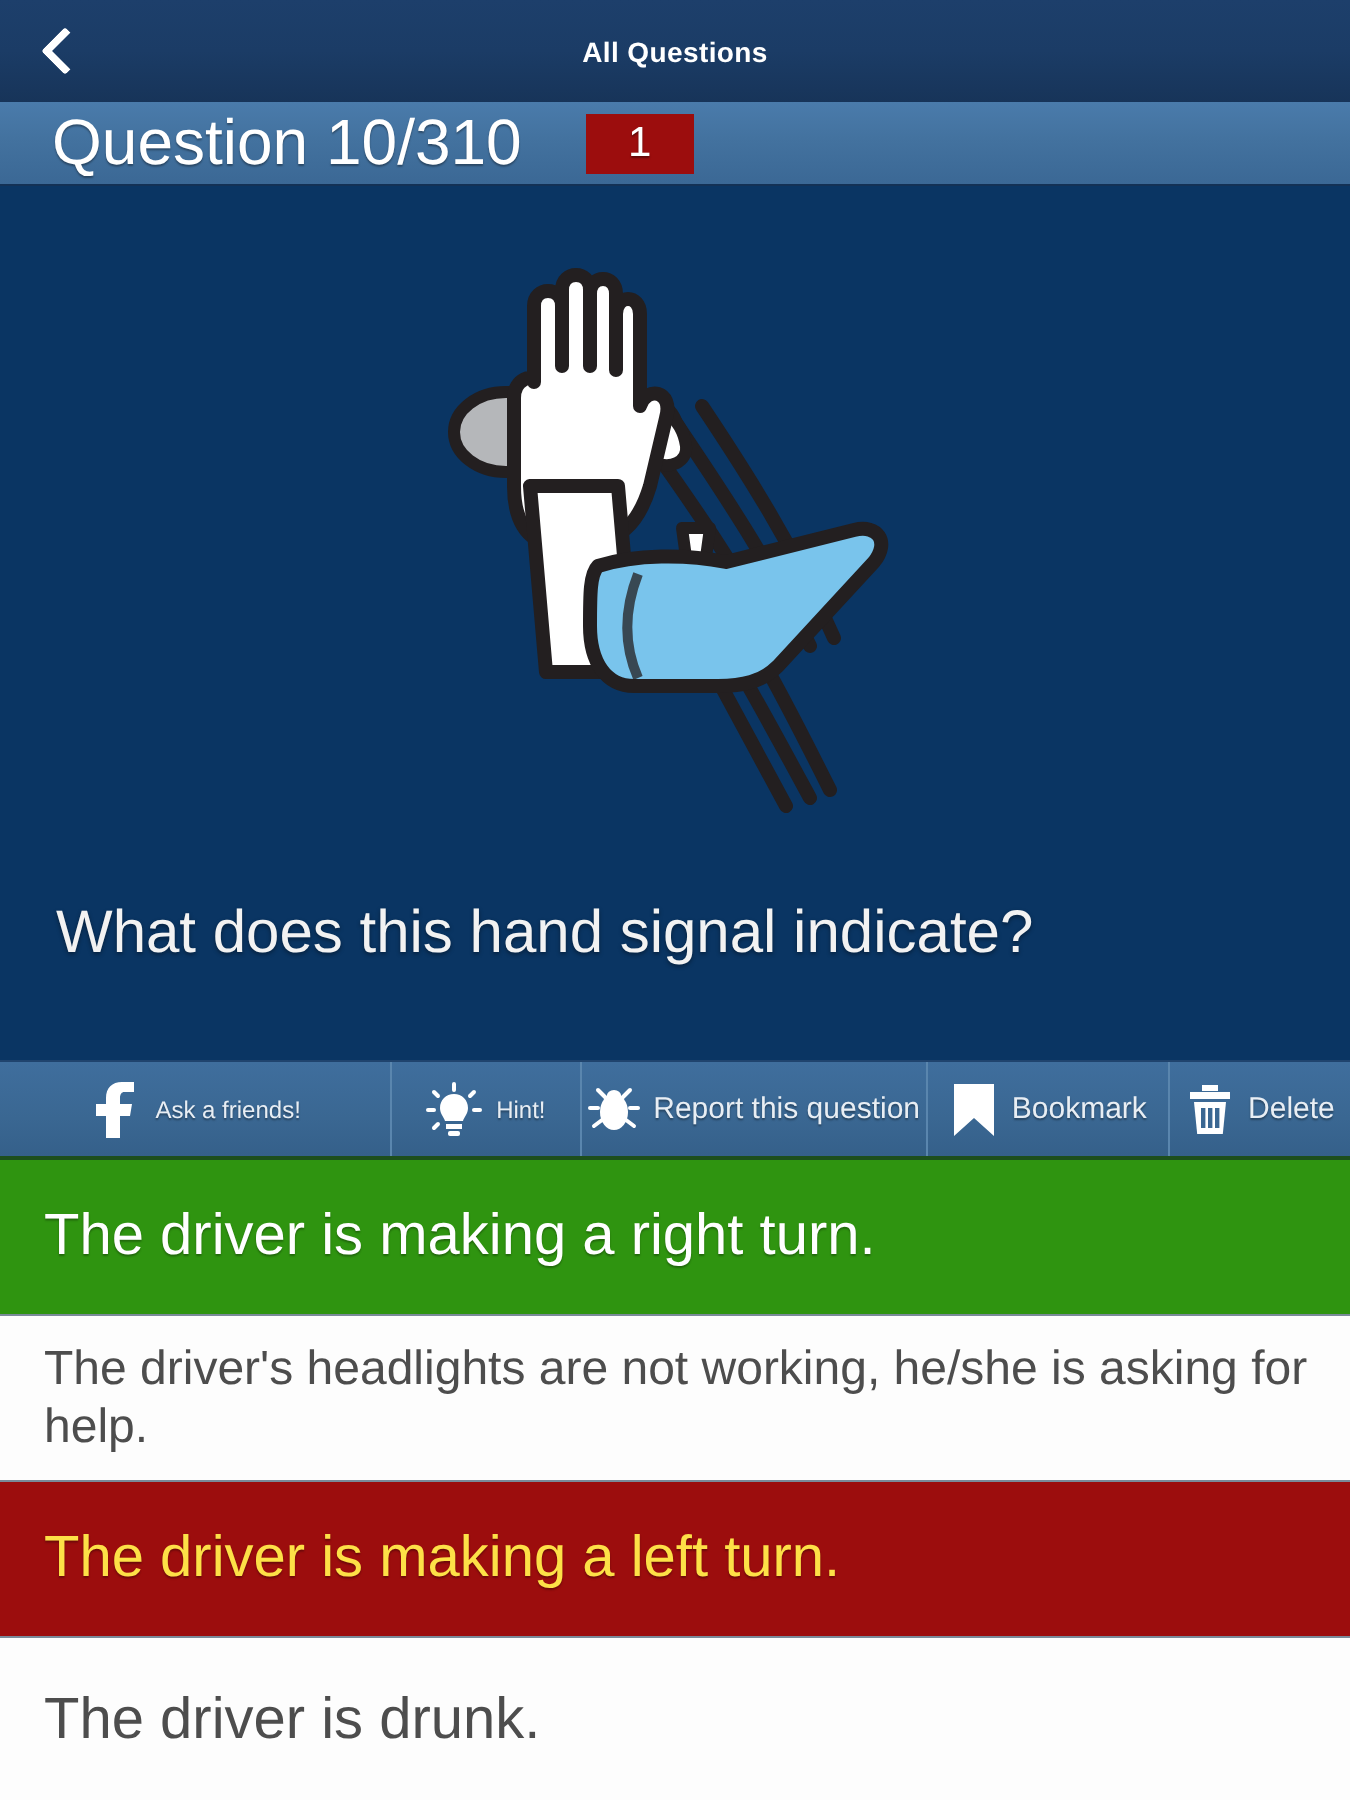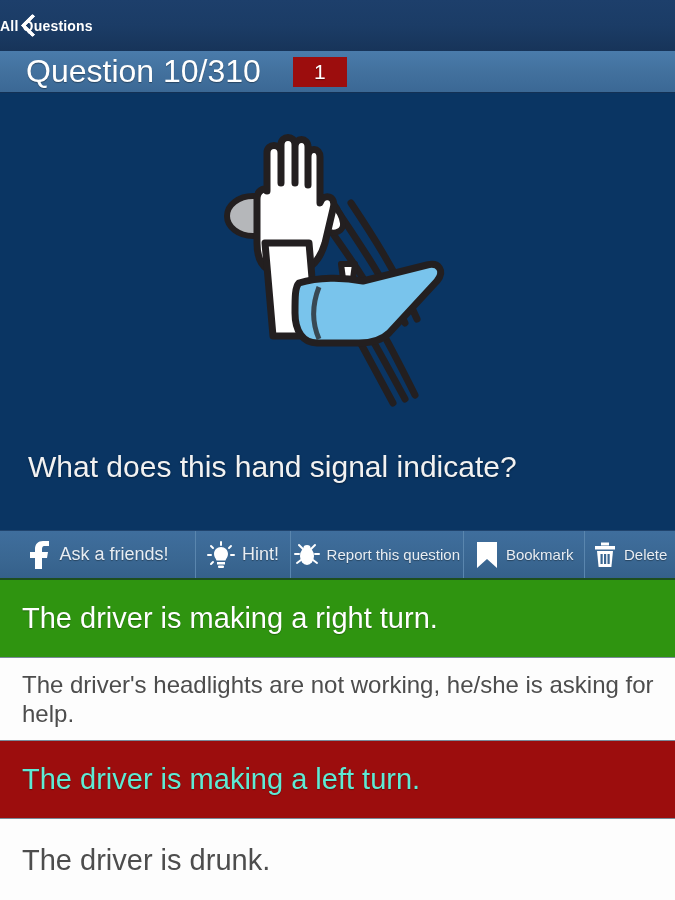--- a/index.html
+++ b/index.html
@@ -20,21 +20,21 @@
   }
   .back-btn{
     position:absolute;left:6px;top:0;height:51px;width:48px;
     display:flex;align-items:center;justify-content:center;cursor:pointer;
   }
   .chev{
     width:13px;height:13px;border-left:4px solid #fff;border-bottom:4px solid #fff;
     transform:rotate(45deg);border-radius:2px;margin-left:4px;
   }
   .nav-title{
-    width:100%;text-align:left;color:#ffffff;
+    width:100%;text-align:center;color:#ffffff;
     font-size:14px;font-weight:bold;letter-spacing:.2px;
   }
 
   
   .qbar{
     position:relative;height:41px;
     background:linear-gradient(to bottom,#4a7bab 0%,#43729f 45%,#3b6895 100%);
     display:flex;align-items:center;
     border-bottom:1px solid #133155;
   }
@@ -68,42 +68,42 @@
     background:linear-gradient(to bottom,#3f6e9d 0%,#3a6792 60%,#35608a 100%);
     border-top:1px solid #20446e;
     border-bottom:2px solid #1d4f1d;
   }
   .tool{
     display:flex;align-items:center;justify-content:center;gap:7px;
     color:#e8eef4;cursor:pointer;position:relative;
     border-right:1px solid #5a86ae;
   }
   .tool:last-child{border-right:none;}
-  .tool-label{font-size:18px;text-shadow:0 1px 1px rgba(0,0,0,.35);white-space:nowrap;}
+  .tool-label{font-size:12px;text-shadow:0 1px 1px rgba(0,0,0,.35);white-space:nowrap;}
   .tool-label.sm{font-size:15px;}
   .t-fb{width:196px;}
   .t-hint{width:94px;}
   .t-report{width:173px;}
   .t-delete{width:90px;}
   .t-book{width:121px;}
   .ic{display:flex;align-items:center;justify-content:center;flex:none;}
 
   
   .answers{display:flex;flex-direction:column;}
   .ans{
     display:flex;align-items:center;
     padding:0 0 0 22px;
     border-bottom:1px solid #7a8a99;
     box-sizing:border-box;
   }
   .ans span{display:block;}
   .ans-correct{background:#2f9410;height:78px;color:#ffffff;font-size:29px;}
   .ans-plain{background:#fdfdfd;color:#4d4d4d;font-size:24px;line-height:1.22;padding-top:4px;padding-bottom:4px;}
   .ans-plain.two{height:83px;}
-  .ans-wrong{background:#9c0d0d;height:78px;color:#5eead4;font-size:29px;}
+  .ans-wrong{background:#9c0d0d;height:78px;color:#fde047;font-size:29px;}
   .ans-last{background:#fdfdfd;color:#4d4d4d;font-size:29px;height:83px;border-bottom:none;}
   .ans-correct span,.ans-wrong span{text-shadow:0 1px 1px rgba(0,0,0,.3);}
 </style>
 </head>
 <body>
 
 <div class="app">
 
   <div class="navbar">
     <div class="back-btn">

